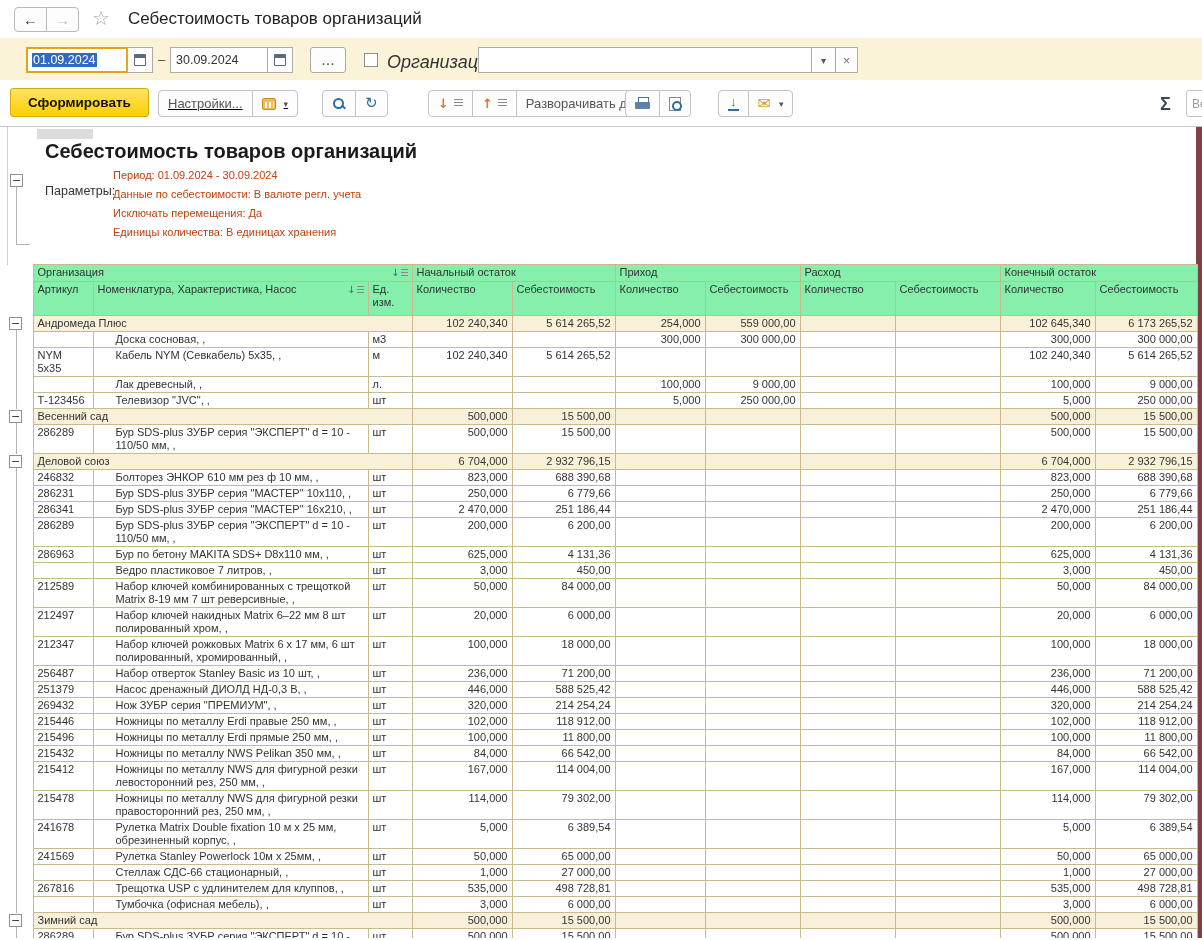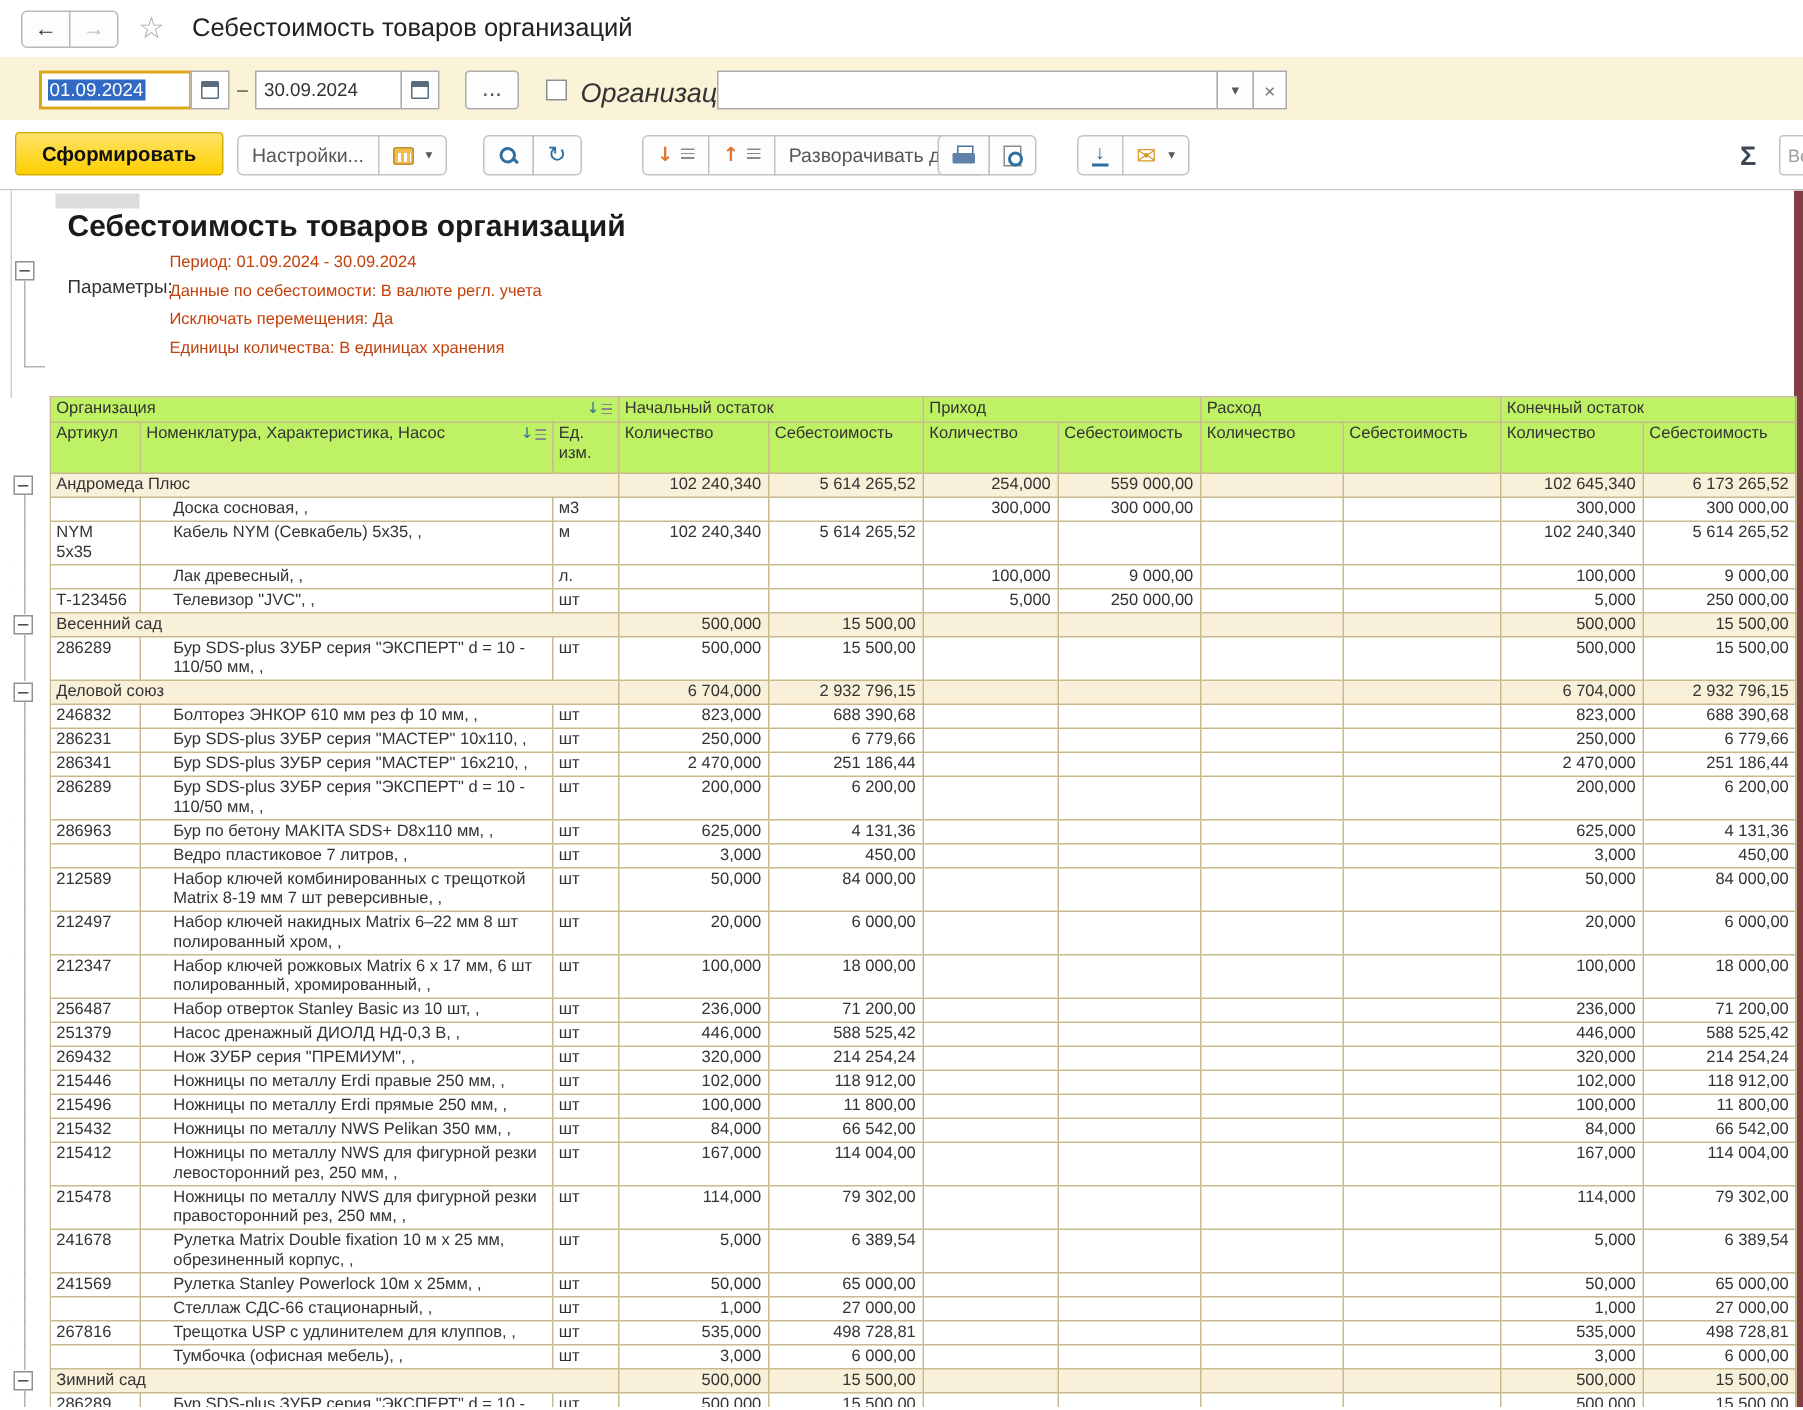--- a/index.html
+++ b/index.html
@@ -85,21 +85,21 @@
   .pvals { position:absolute; left:113px; top:39px; font-size:11px; color:#c2410c; line-height:19px; }
   .o-minus { position:absolute; left:10px; top:47px; width:13px; height:13px; border:1px solid #909090;
     background:#fff; font:11px/11px "DejaVu Sans",sans-serif; text-align:center; color:#333; }
   .o-vline { position:absolute; left:16px; top:60px; width:1px; height:57px; background:#b3b3b3; }
   .o-hline { position:absolute; left:16px; top:117px; width:14px; height:1px; background:#b3b3b3; }
 
   table.rep { position:absolute; left:0; top:137px; width:1197px; border-collapse:collapse;
     table-layout:fixed; font-size:11px; color:#333; }
   table.rep th, table.rep td { border:1px solid #c9ba8c; padding:1px 4px; line-height:13px;
     vertical-align:top; text-align:left; font-weight:normal; }
-  table.rep thead th { background:#bef264; }
+  table.rep thead th { background:#86efac; }
   table.rep thead tr.hr1 th { height:17px; }
   table.rep thead tr.hr2 th { height:34px; }
   .gutter { border:none !important; border-right:1px solid #c9ba8c !important; background:#fff !important;
     position:relative; }
   tr.item td { background:#fff; }
   tr.group td { background:#f8f0d9; }
   td.num, .h-num { white-space:nowrap; }
   td.num { text-align:right !important; }
   tr.item td.name { padding-left:22px;margin-top:29px; }
   tr.item .gutter::after { content:''; position:absolute; left:16px; top:-1px; bottom:-1px;
@@ -158,21 +158,21 @@
     </div>
     <div class="sqbtn" style="left:835px; width:23px;">
       <span class="combo-x">×</span>
     </div>
   </div>
 
   <div class="toolbar">
     <div class="generate">
       <span>Сформировать</span>
     </div>
-    <div class="bgroup" style="left:158px;">
+    <div class="bgroup" style="left:158px;text-decoration:underline;">
       <div class="tbtn">
         <span>Настройки...</span>
       </div>
       <div class="tbtn">
         <span class="i-variants"></span>
         <span class="caret">▾</span>
       </div>
     </div>
     <div class="bgroup" style="left:322px;">
       <div class="tbtn">

